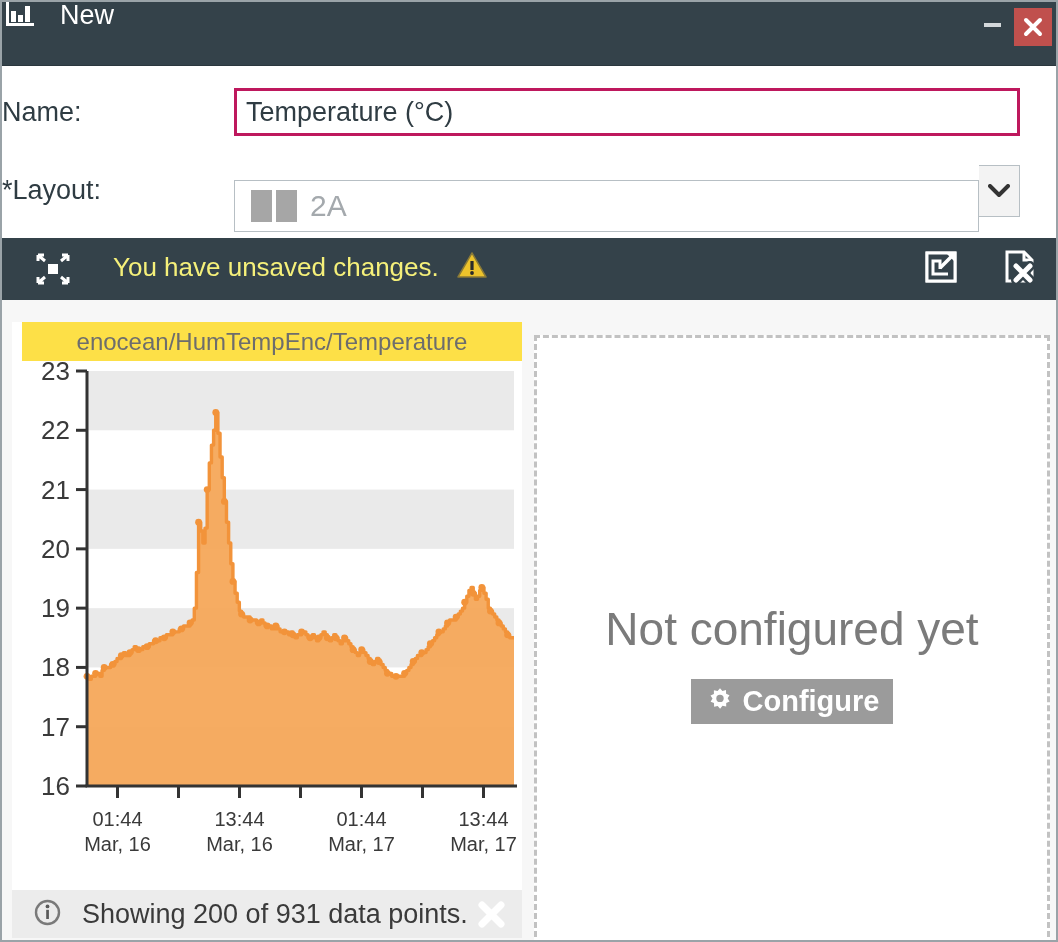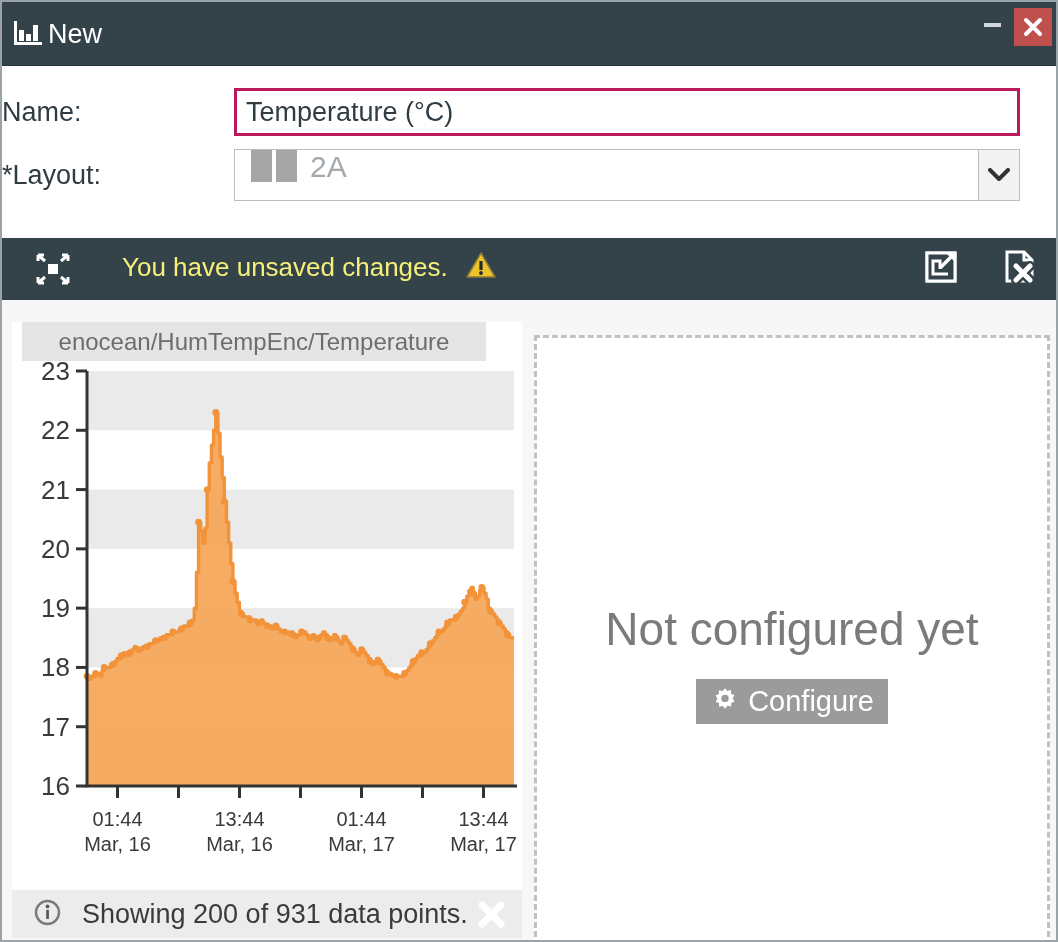--- a/index.html
+++ b/index.html
@@ -25,25 +25,25 @@
     position: absolute;
     left: 0; top: 0;
     width: 1058px;
     height: 64px;
     background: #34424a;
     box-sizing: border-box;
     border-bottom: 1px solid #2b373e;
   }
   .title-left {
     position: absolute;
-    left: 12px; top: 0;
+    left: 4px; top: 0;
     height: 64px;
     display: flex;
-    align-items: center;
-    gap: 4px;
+    align-items: flex-start;
+    gap: 24px;
   }
   .app-icon {
     width: 30px; height: 26px;
     position: relative;
     display: block;
   }
   .title-text {
     color: #ffffff;
     font-size: 27px;
     line-height: 1;
@@ -112,22 +112,24 @@
     font-size: 27px;
     color: #2f3c43;
   }
   .fselect {
     width: 745px;
     height: 52px;
     box-sizing: border-box;
     border: 1px solid #b7bfc4;
     background: #ffffff;
     display: flex;
+    align-items: center;
     padding-left: 16px;
     gap: 13px;
+    margin-top: 31px;
   }
   .layout-glyph {
     display: flex;
     gap: 4px;
   }
   .layout-glyph i {
     display: block;
     width: 21px;
     height: 32px;
     background: #a6a6a6;
@@ -159,21 +161,21 @@
     box-sizing: border-box;
   }
   .tb-expand {
     position: absolute;
     left: 34px; top: 15px;
     width: 34px; height: 32px;
     cursor: pointer;
   }
   .tb-msg {
     position: absolute;
-    left: 120px; top: 0;
+    left: 111px; top: 0;
     height: 58px;
     display: flex;
     align-items: center;
     gap: 18px;
   }
   .tb-msg-text {
     color: #f5f07a;
     font-size: 26px;
     white-space: nowrap;
   }
@@ -202,23 +204,23 @@
     position: absolute;
     left: 10px; top: 22px;
     width: 510px;
     height: 607px;
     background: #ffffff;
     box-sizing: border-box;
   }
   .chart-title {
     position: absolute;
     left: 10px; top: 0;
-    width: 464px;
+    width: 500px;
     height: 39px;
-    background: #e5e5e5;
+    background: #fde047;
     color: #6d6d6d;
     font-size: 24px;
     display: flex;
     align-items: center;
     justify-content: center;
     box-sizing: border-box;
   }
   .chart-svg {
     position: absolute;
     left: 0; top: 39px;
@@ -269,20 +271,21 @@
   }
   .ph-btn {
     margin-top: 23px;
     height: 45px;
     padding: 0 14px;
     background: #9b9b9b;
     display: flex;
     align-items: center;
     gap: 8px;
     cursor: pointer;
+    font-weight: bold;
   }
   .ph-btn-label {
     color: #ffffff;
     font-size: 29px;
     white-space: nowrap;
   }
 
   .ax-label {
     font-family: "Liberation Sans", sans-serif;
     font-size: 26px;

